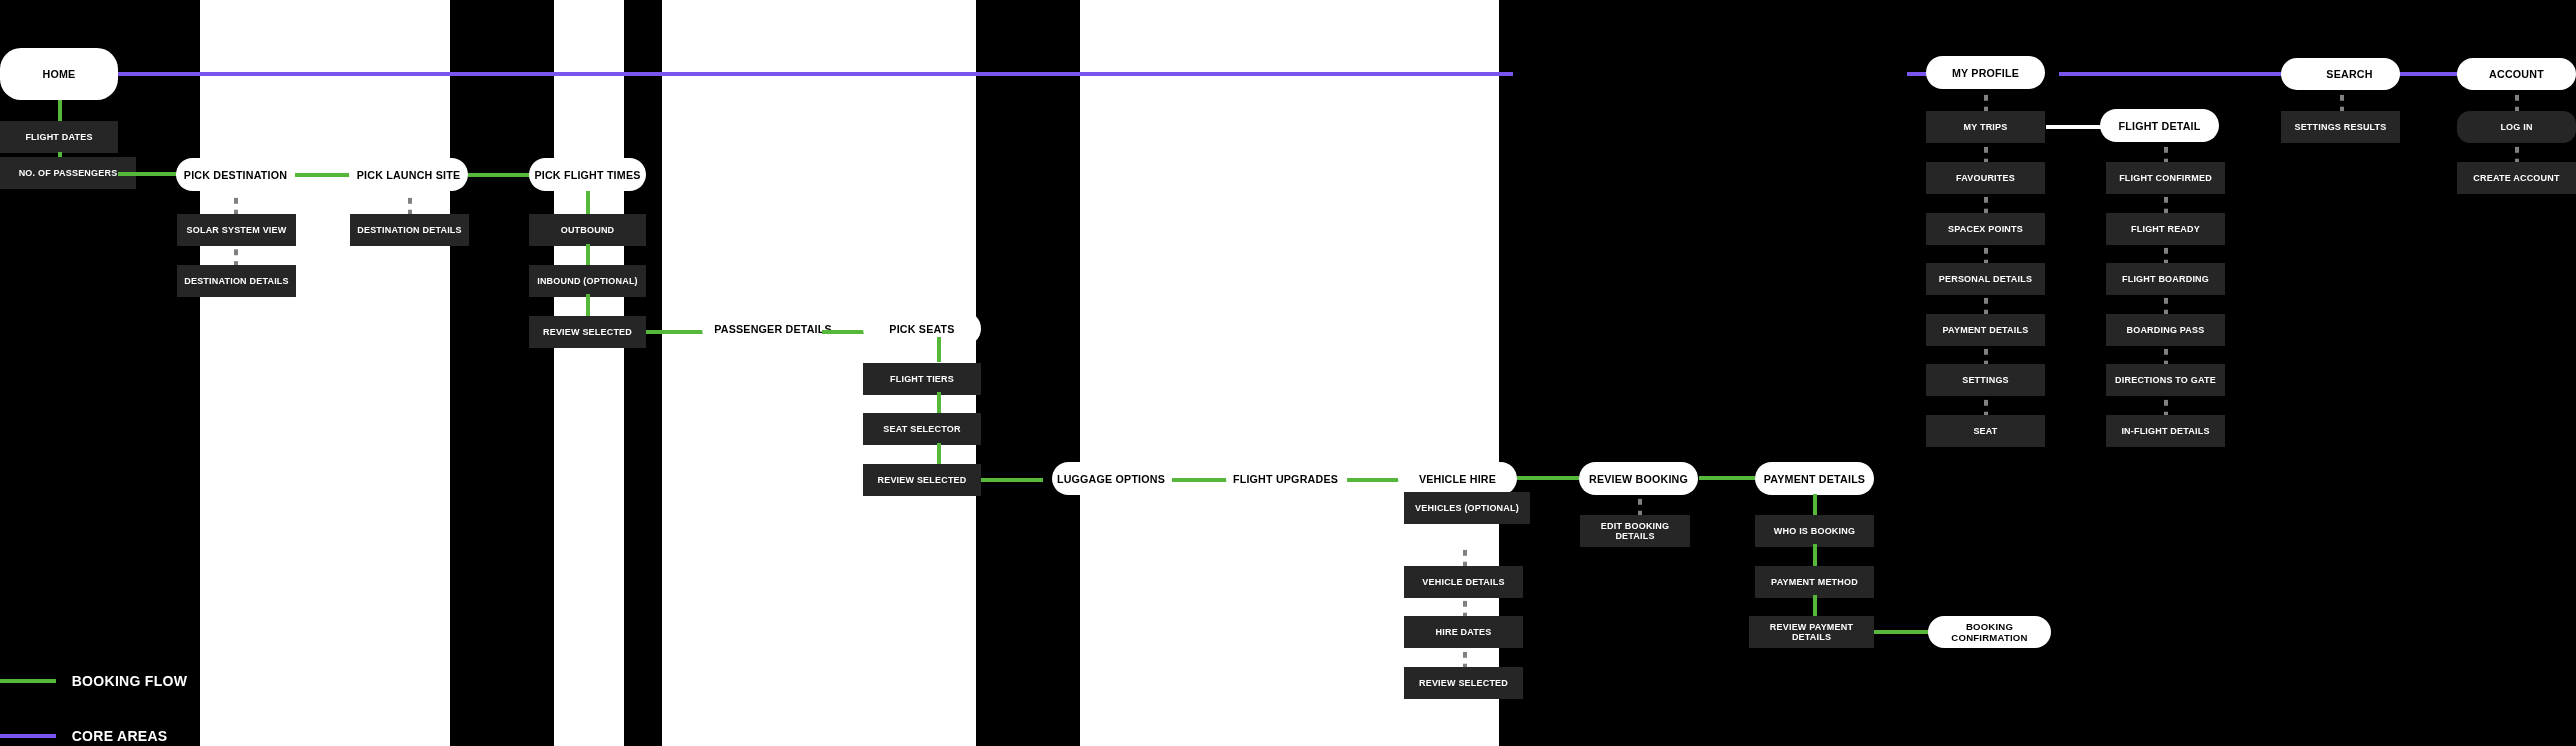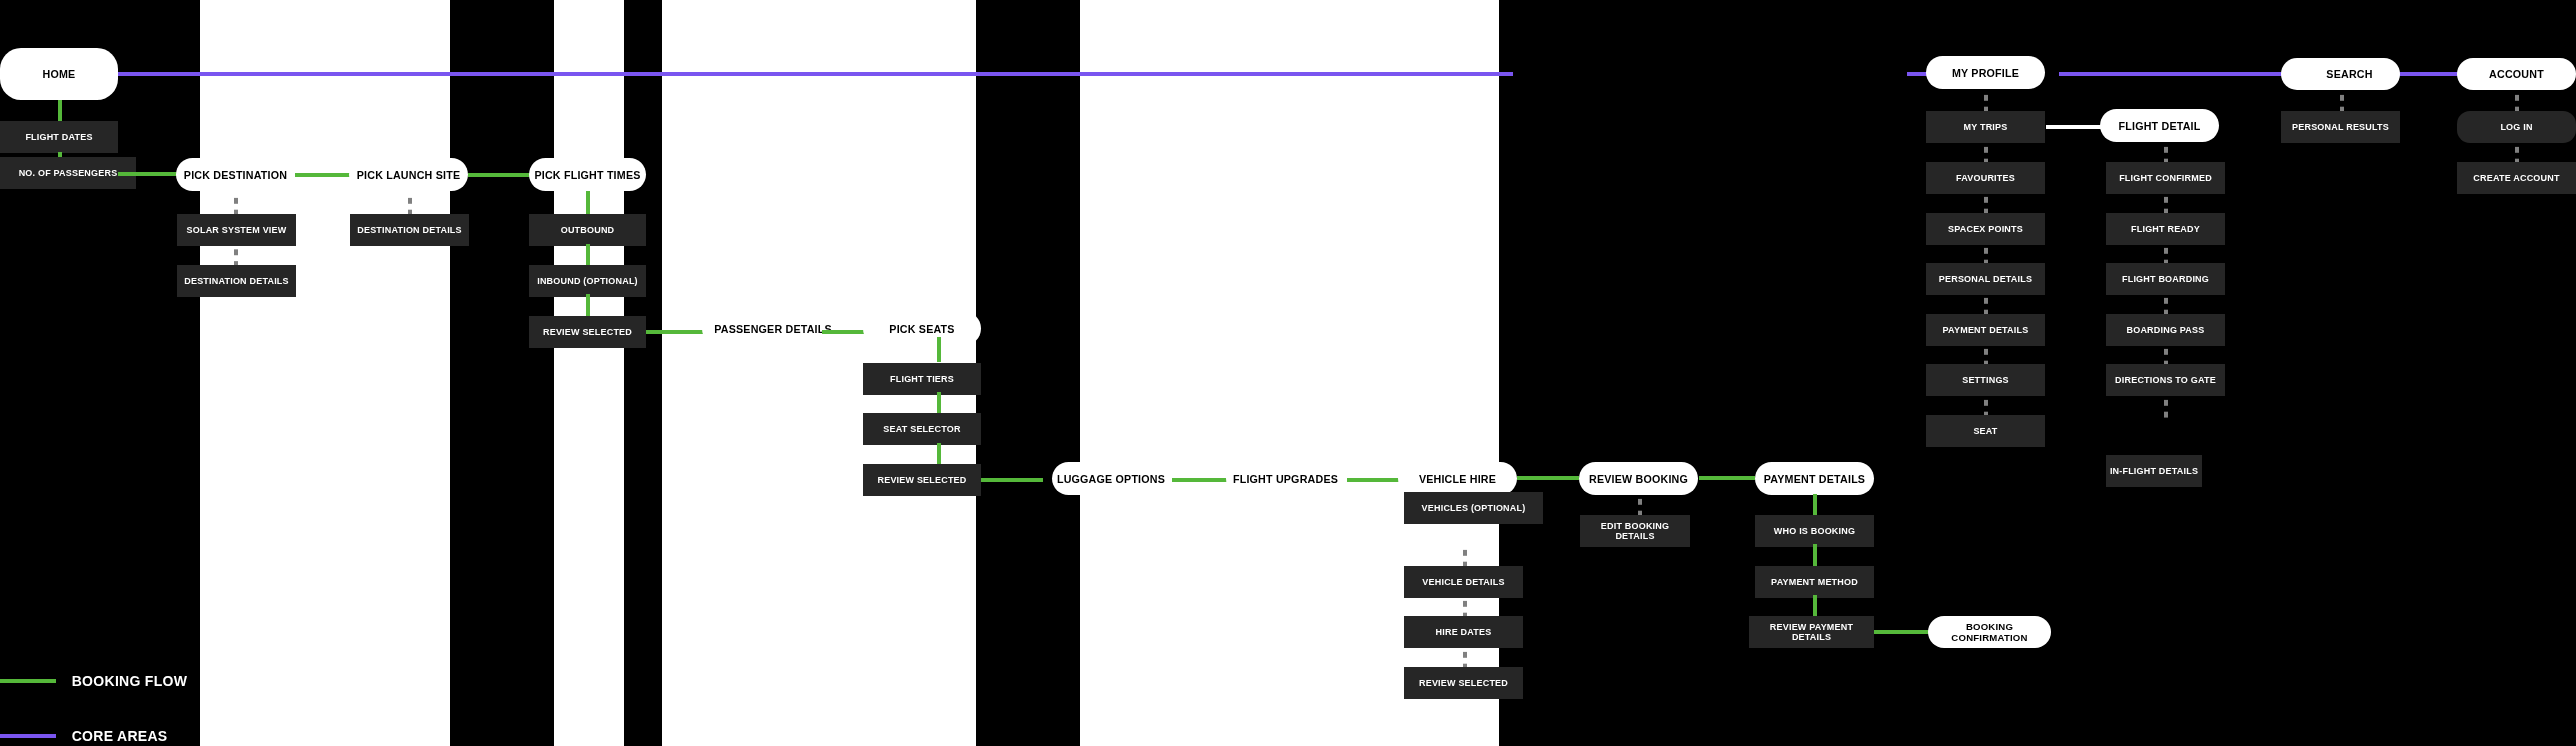--- a/index.html
+++ b/index.html
@@ -140,21 +140,21 @@
 
   <div class="node node-primary" style="left:1226px;top:462px;width:119px;height:33px;">
     <span>FLIGHT UPGRADES</span>
   </div>
   <div class="line-h green" style="left:1347px;top:478px;width:56px;"></div>
 
   <div class="node node-primary" style="left:1398px;top:462px;width:119px;height:33px;">
     <span>VEHICLE HIRE</span>
   </div>
   <div class="dotted" style="left:1463px;top:492px;height:25px;"></div>
-  <div class="node node-sub" style="left:1404px;top:492px;width:139px;">
+  <div class="node node-sub" style="left:1404px;top:492px;width:126px;">
     <span>VEHICLES (OPTIONAL)</span>
   </div>
   <div class="dotted" style="left:1463px;top:544px;height:23.6px;"></div>
   <div class="node node-sub" style="left:1404px;top:566px;width:119px;">
     <span>VEHICLE DETAILS</span>
   </div>
   <div class="dotted" style="left:1463px;top:595px;height:23.6px;"></div>
   <div class="node node-sub" style="left:1404px;top:616px;width:119px;">
     <span>HIRE DATES</span>
   </div>
@@ -248,30 +248,30 @@
   </div>
   <div class="dotted" style="left:2164px;top:292px;height:23.6px;"></div>
   <div class="node node-sub" style="left:2106px;top:314px;width:119px;">
     <span>BOARDING PASS</span>
   </div>
   <div class="dotted" style="left:2164px;top:343px;height:23.6px;"></div>
   <div class="node node-sub" style="left:2106px;top:364px;width:119px;">
     <span>DIRECTIONS TO GATE</span>
   </div>
   <div class="dotted" style="left:2164px;top:394px;height:23.6px;"></div>
-  <div class="node node-sub" style="left:2106px;top:415px;width:96px;margin-top:40px;">
+  <div class="node node-sub" style="left:2106px;top:415px;width:119px;">
     <span>IN-FLIGHT DETAILS</span>
   </div>
 
   <div class="node node-primary" style="left:2281px;top:58px;width:119px;height:31.5px;padding-left:18px;">
     <span>SEARCH</span>
   </div>
   <div class="dotted" style="left:2340px;top:89px;height:23.6px;"></div>
   <div class="node node-sub" style="left:2281px;top:111px;width:119px;">
-    <span>PERSONAL RESULTS</span>
+    <span>SETTINGS RESULTS</span>
   </div>
 
   <div class="node node-primary" style="left:2457px;top:58px;width:119px;height:31.5px;">
     <span>ACCOUNT</span>
   </div>
   <div class="dotted" style="left:2515px;top:89px;height:23.6px;"></div>
   <div class="node node-sub" style="left:2457px;top:111px;width:119px;border-radius:13px;">
     <span>LOG IN</span>
   </div>
   <div class="dotted" style="left:2515px;top:141px;height:23.6px;"></div>

